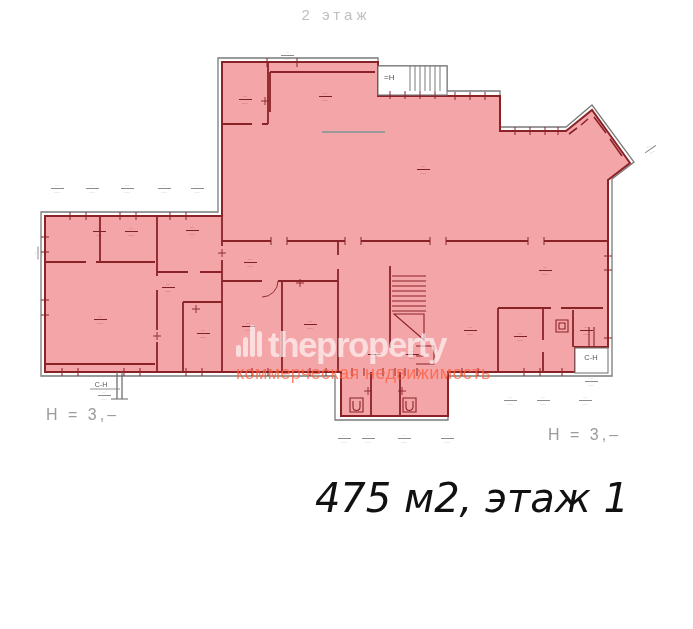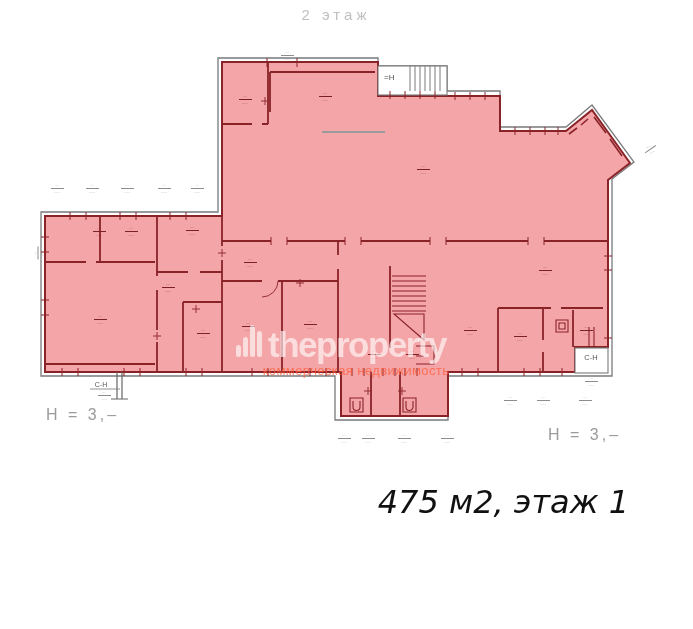--- a/index.html
+++ b/index.html
@@ -1,29 +1,29 @@
 <!DOCTYPE html>
 <html style="--highlight: #f4a5a8; --wall: #8a2328; --outline: #7a7a7a; --label: #7c2227; --dim: #8d8d8d;"><head>
 <meta charset="utf-8">
 <style>
   html,body{margin:0;padding:0;background:#fff;}
   .page{position:relative;width:693px;height:529px;background:#fff;overflow:hidden;
         font-family:"Liberation Sans",sans-serif;padding-left:8px;}
   .plan-svg{position:absolute;left:0;top:0;z-index:1;}
   .floor-title{position:absolute;top:6px;left:336px;transform:translateX(-50%);
         font-size:15px;letter-spacing:4px;color:#c0c0c0;z-index:4;white-space:nowrap;}
-  .caption{position:absolute;right:72px;bottom:8px;font-size:32px;font-style:italic;
+  .caption{position:absolute;right:72px;bottom:8px;font-size:40px;font-style:italic;
         color:#111;z-index:4;font-family:"DejaVu Sans","Liberation Sans",sans-serif;white-space:nowrap;}
   .watermark{position:absolute;left:236px;top:281px;z-index:3;width:240px;}
   .wm-row{display:flex;align-items:flex-end;margin-top:44px;}
   .wm-bars{display:flex;align-items:flex-end;gap:2px;margin:0 6px 3px 0;}
   .wm-bars i{display:block;width:5px;border-radius:2.5px;background:rgba(255,255,255,.62);}
   .wm-brand{font-size:35px;font-weight:bold;letter-spacing:-1.5px;line-height:.85;
         color:rgba(255,255,255,.62);}
-  .wm-tagline{margin-top:3px;text-align:center;font-size:13px;letter-spacing:.4px;
+  .wm-tagline{margin-top:3px;text-align:center;font-size:18px;letter-spacing:.4px;
         color:rgba(255,92,58,.75);white-space:nowrap;}
   .height-note{position:absolute;font-size:16px;letter-spacing:3px;color:#9b9b9b;z-index:2;white-space:nowrap;}
   .frac{position:absolute;display:flex;flex-direction:column;align-items:center;
         width:24px;font-size:6px;line-height:4px;color:var(--label);z-index:2;}
   .frac .bar{width:13px;border-top:1px solid currentColor;margin:1px 0;}
   .frac.dim{color:var(--dim);}
 </style>
 </head>
 <body>
 

